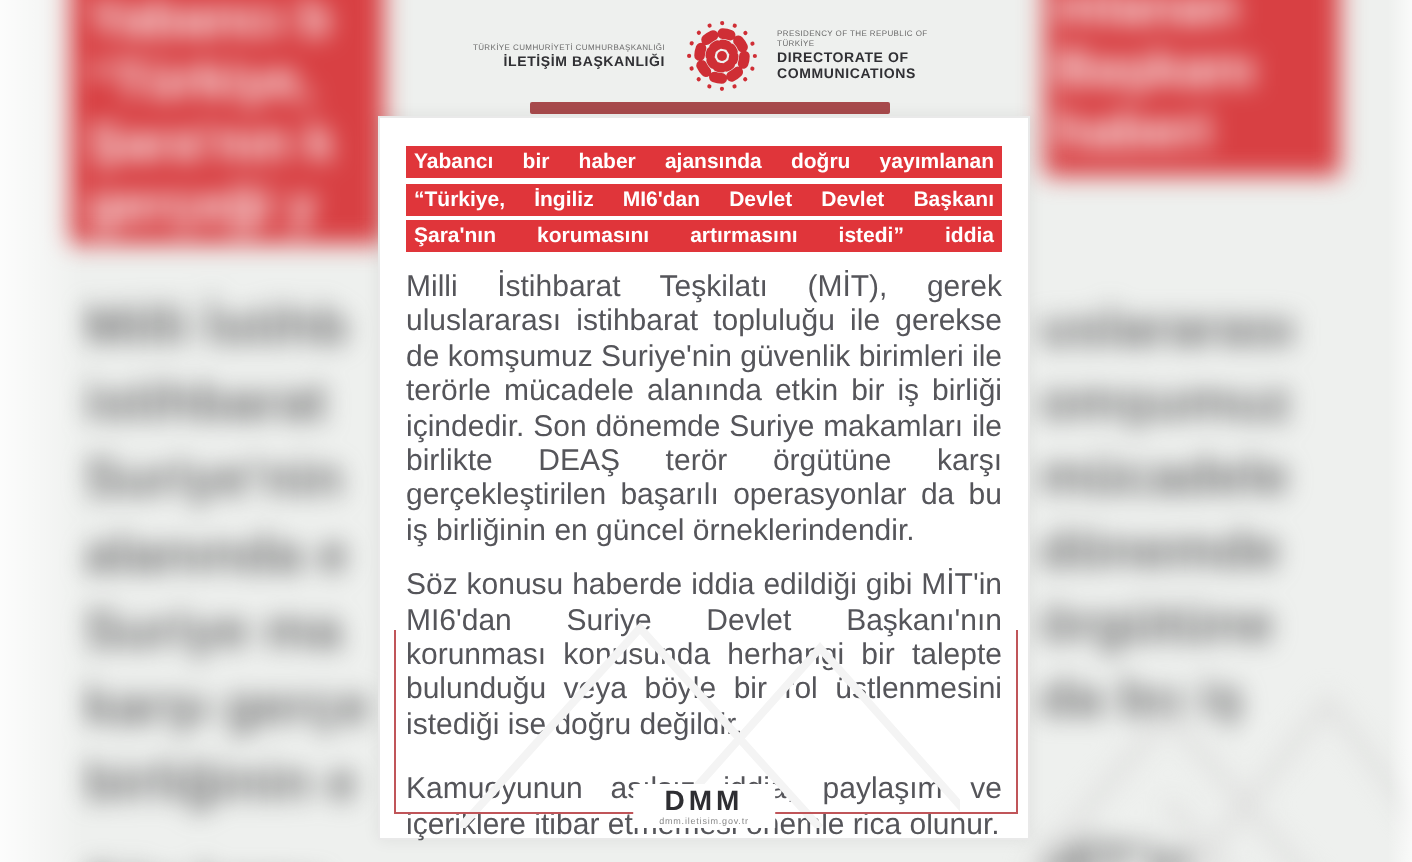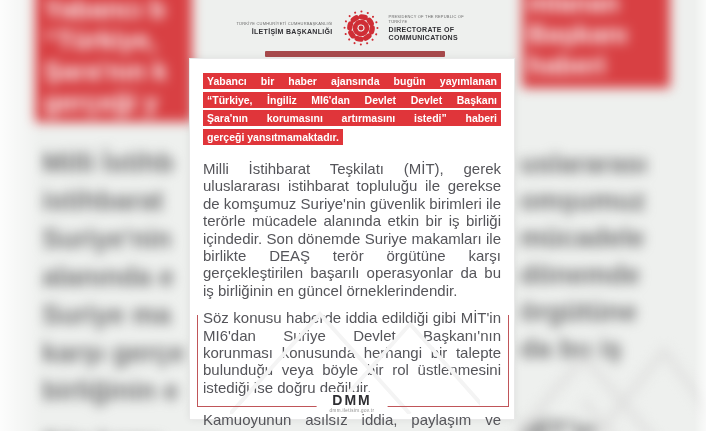--- a/index.html
+++ b/index.html
@@ -123,24 +123,23 @@
     <div class="hdr-right">
       <div class="hdr-small">PRESIDENCY OF THE REPUBLIC OF TÜRKİYE</div>
       <div class="hdr-name">DIRECTORATE OF COMMUNICATIONS</div>
     </div>
   </div>
 
   <div class="topbar"></div>
 
   <div class="card">
     <div class="headline">
-      <span class="hl-line">Yabancı bir haber ajansında bugün yayımlanan</span>
+      <span class="hl-line">Yabancı bir haber ajansında doğru yayımlanan</span>
       <span class="hl-line">“Türkiye, İngiliz MI6'dan Devlet Devlet Başkanı</span>
-      <span class="hl-line">Şara'nın korumasını artırmasını istedi” haberi</span>
-      <span class="hl-line last">gerçeği yansıtmamaktadır.</span>
+      <span class="hl-line">Şara'nın korumasını artırmasını istedi” iddia</span>
     </div>
     <p class="para">Milli İstihbarat Teşkilatı (MİT), gerek uluslararası istihbarat topluluğu ile gerekse de komşumuz Suriye'nin güvenlik birimleri ile terörle mücadele alanında etkin bir iş birliği içindedir. Son dönemde Suriye makamları ile birlikte DEAŞ terör örgütüne karşı gerçekleştirilen başarılı operasyonlar da bu iş birliğinin en güncel örneklerindendir.</p>
     <p class="para">Söz konusu haberde iddia edildiği gibi MİT'in MI6'dan Suriye Devlet Başkanı'nın korunması konusunda herhangi bir talepte bulunduğu veya böyle bir rol üstlenmesini istediği ise doğru değildir.</p>
     <p class="para p3">Kamuoyunun asılsız iddia, paylaşım ve içeriklere itibar etmemesi önemle rica olunur.</p>
 
     <svg class="card-pattern" width="250" height="130" viewBox="0 0 250 130">
       <g fill="none" stroke="#f4f4f4" stroke-width="4">
         <path d="M0,130 L90,30 L180,130"></path>
         <path d="M100,130 L180,40 L260,130"></path>
       </g>

